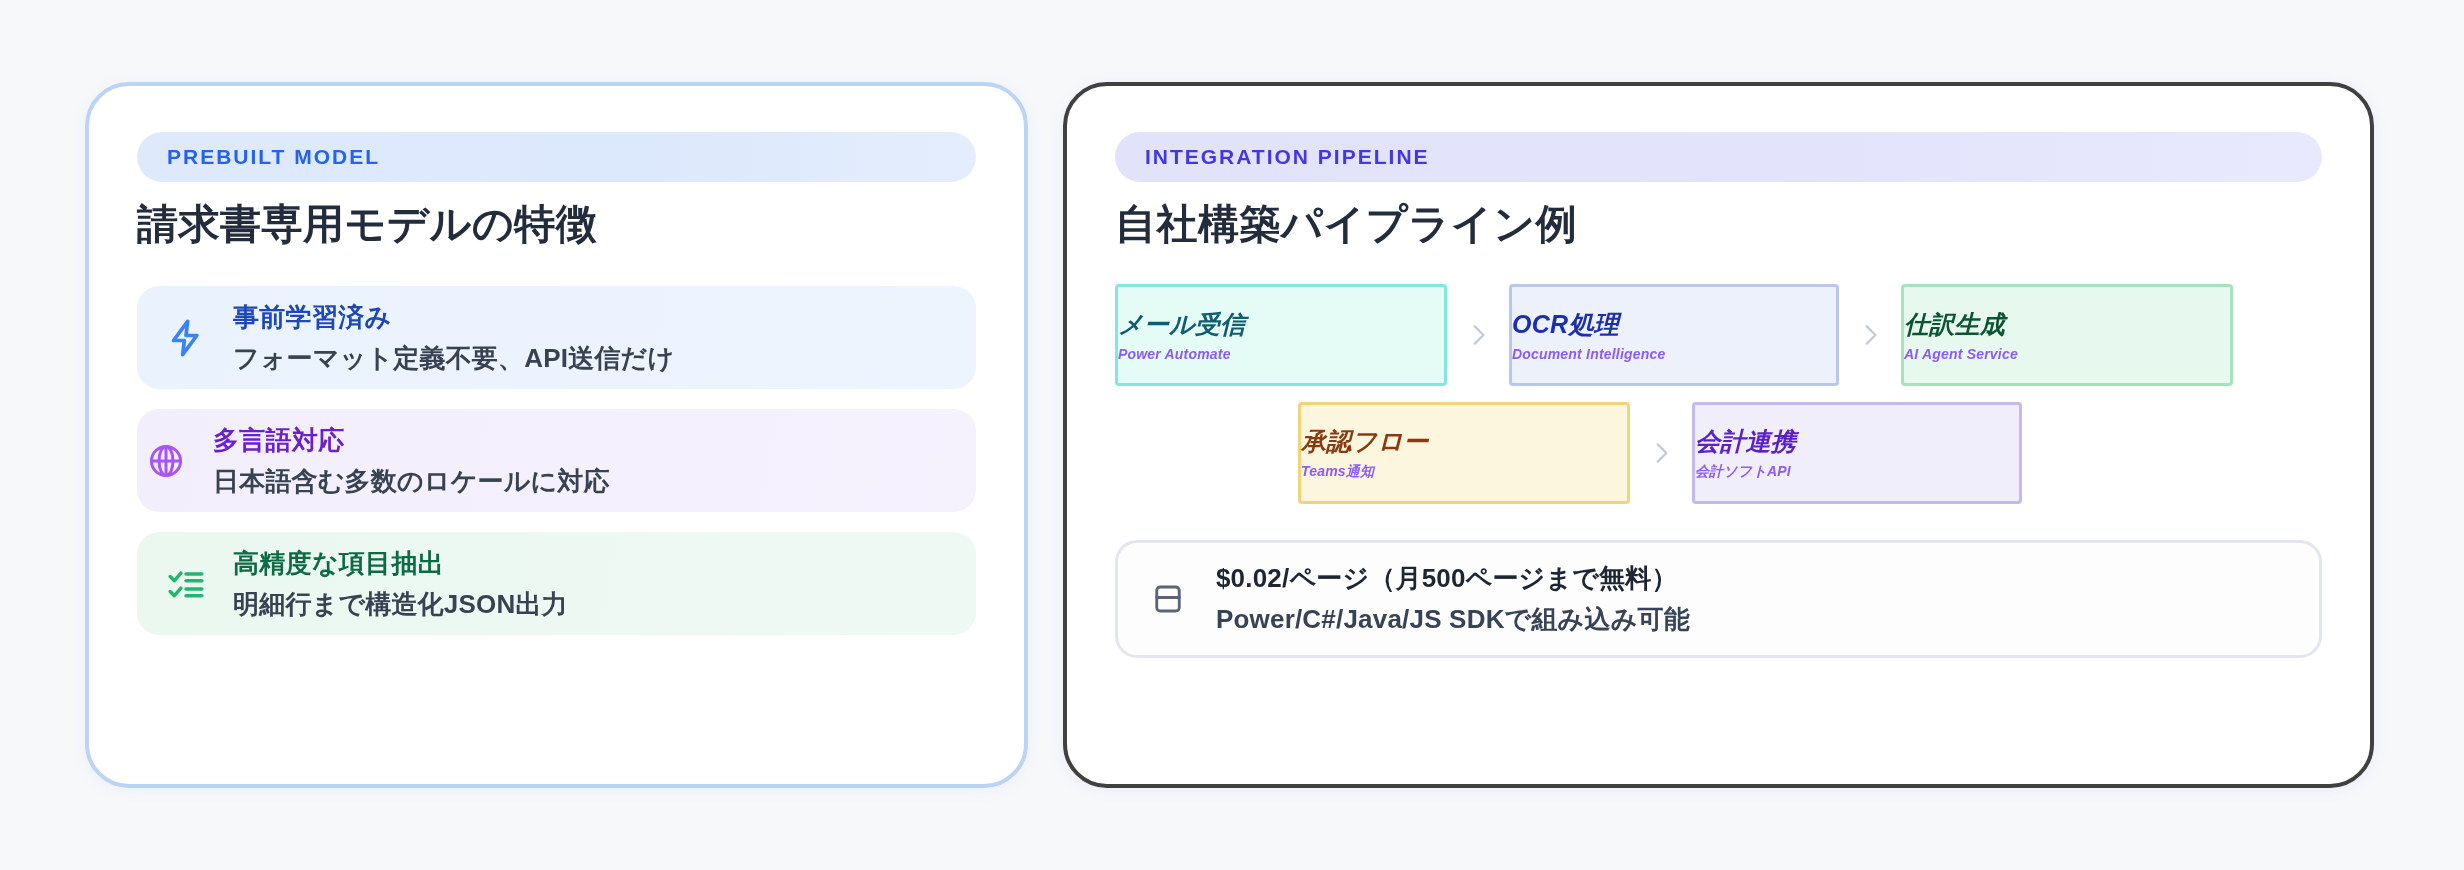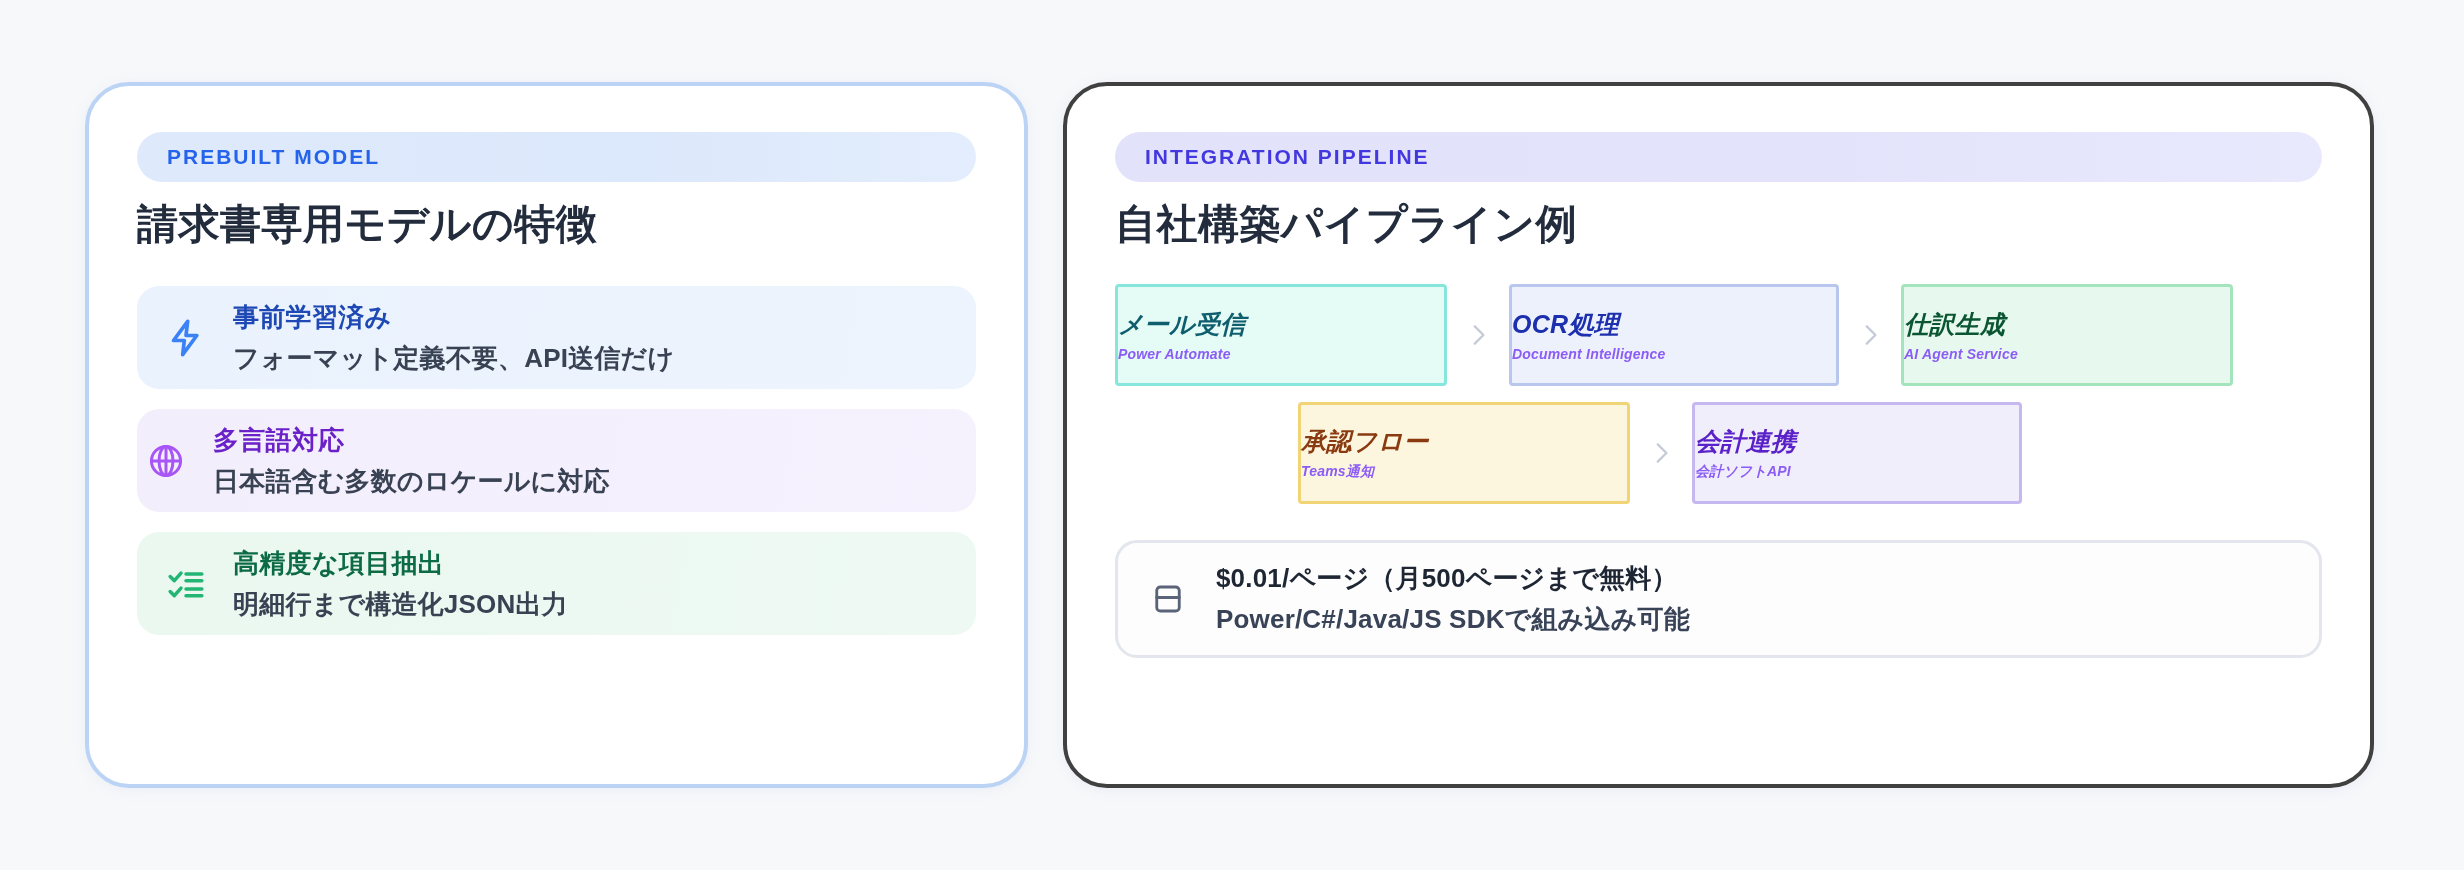--- a/index.html
+++ b/index.html
@@ -318,19 +318,19 @@
     </div>
 
     <div class="pricing">
       <span class="pricing-icon">
         <svg width="36" height="36" viewBox="0 0 24 24" fill="none" stroke="currentColor" stroke-width="1.9" stroke-linecap="round" stroke-linejoin="round">
           <rect x="4.5" y="4" width="15" height="16" rx="2.4"></rect>
           <line x1="4.5" y1="11" x2="19.5" y2="11"></line>
         </svg>
       </span>
       <span class="pricing-text">
-        <span class="pricing-head">$0.01/ページ（月500ページまで無料）</span>
+        <span class="pricing-head">$0.02/ページ（月500ページまで無料）</span>
         <span class="pricing-sub">Power/C#/Java/JS SDKで組み込み可能</span>
       </span>
     </div>
 
   </div>
 </div>
 
 </body></html>

